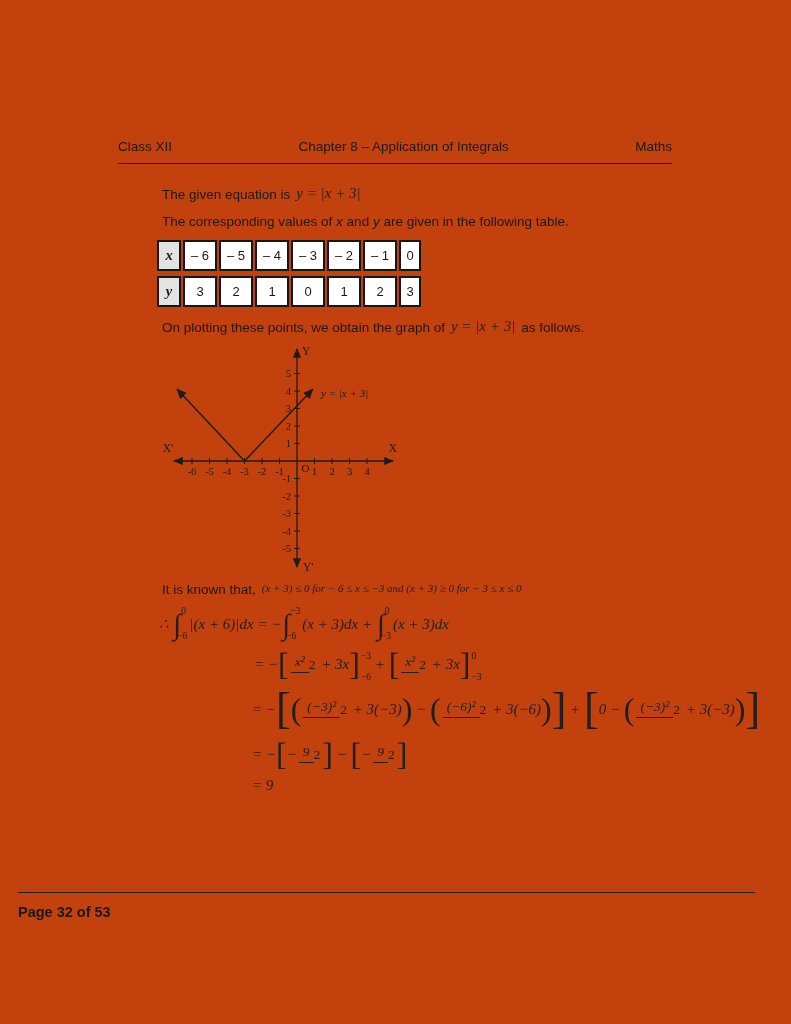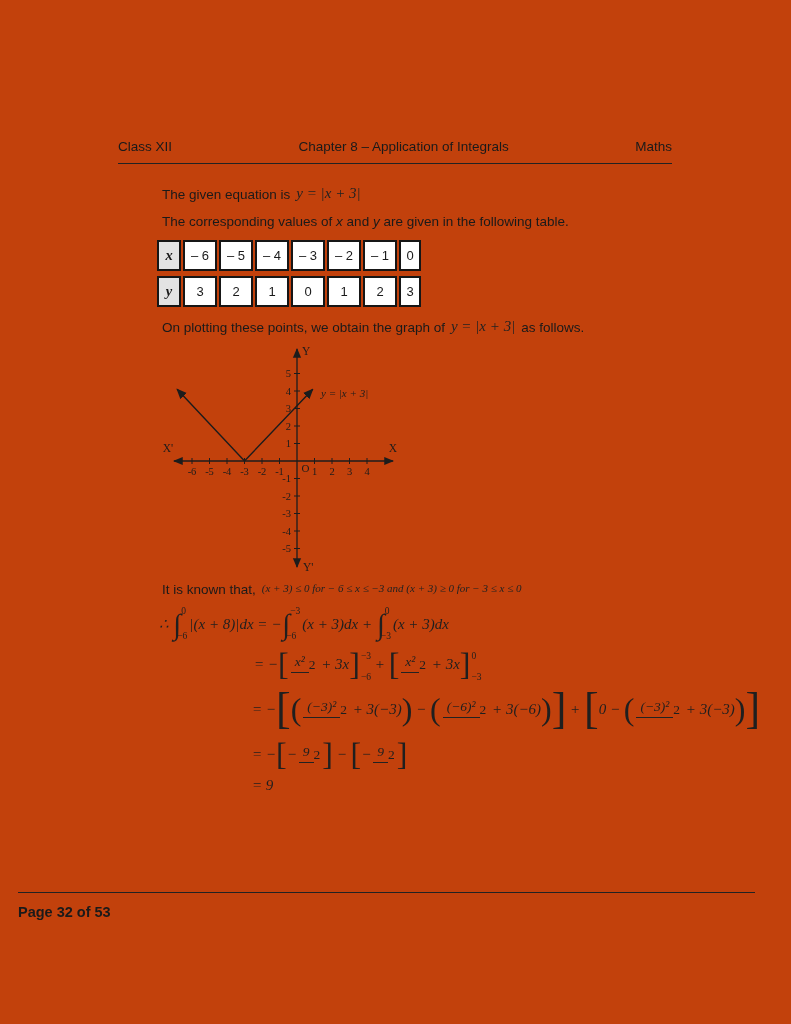--- a/index.html
+++ b/index.html
@@ -177,21 +177,21 @@
     <div id="equations">
         <div class="eq-line">
           <span class="mtxt">∴ </span>
           <span class="mint">
             <span class="int-glyph">∫</span>
             <span class="int-bnd">
               <span>0</span>
               <span>−6</span>
             </span>
           </span>
-          <span class="mtxt">|(x + 8)|dx = −</span>
+          <span class="mtxt">|(x + 6)|dx = −</span>
           <span class="mint">
             <span class="int-glyph">∫</span>
             <span class="int-bnd">
               <span>−3</span>
               <span>−6</span>
             </span>
           </span>
           <span class="mtxt">(x + 3)dx + </span>
           <span class="mint">
             <span class="int-glyph">∫</span>

